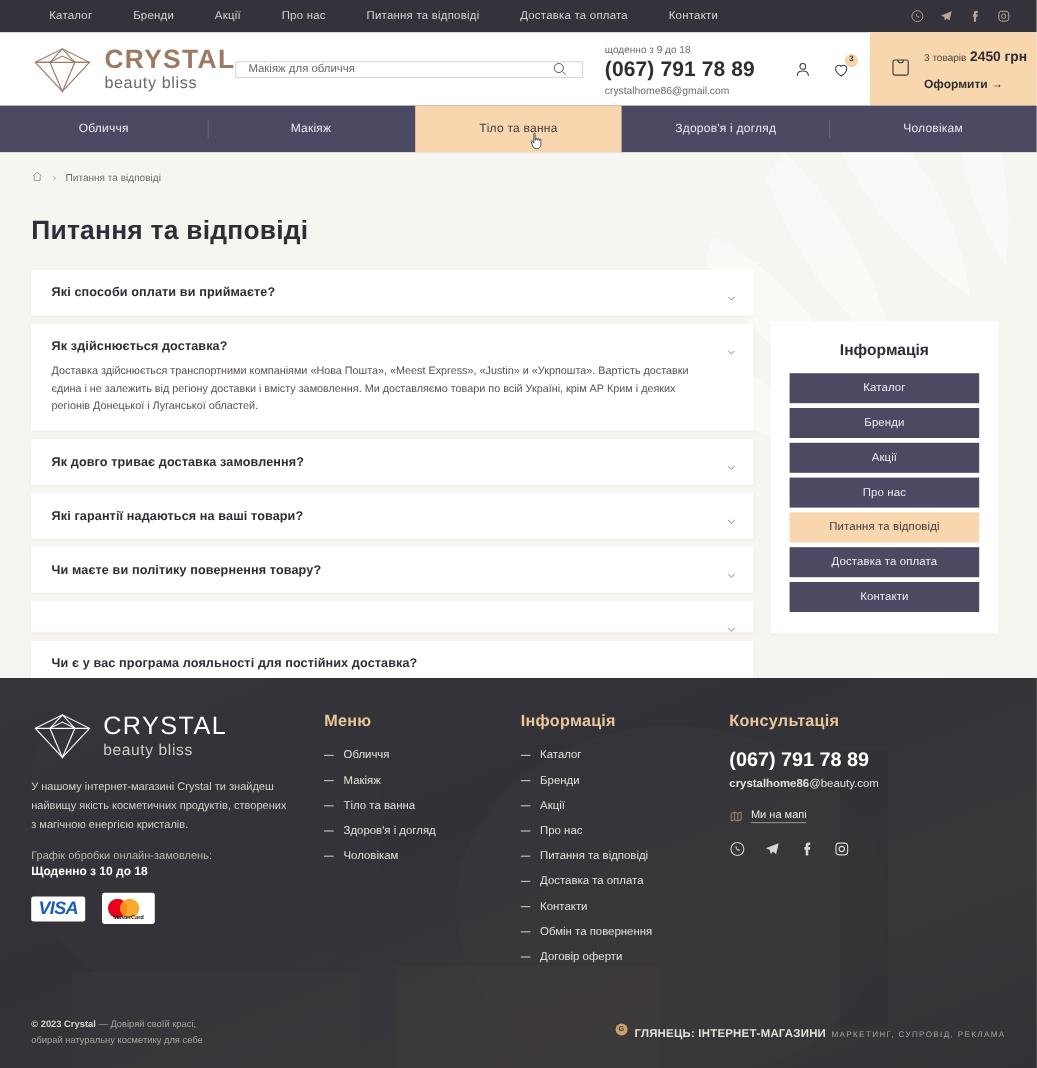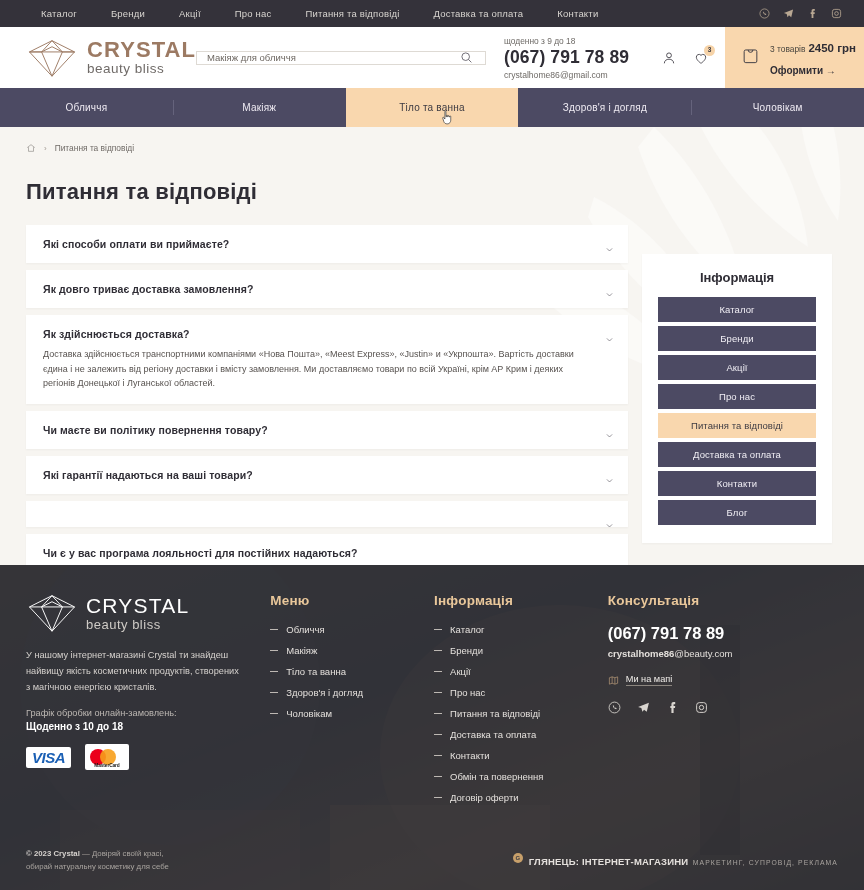--- a/index.html
+++ b/index.html
@@ -388,85 +388,84 @@
         <div class="faq-item">
           <div class="faq-q">Які способи оплати ви приймаєте?</div>
           <span class="faq-chev">
             <svg viewBox="0 0 24 24">
                 <path d="M5 9l7 7 7-7"></path>
               </svg>
           </span>
         </div>
 
         <div class="faq-item">
-          <div class="faq-q">Як довго триває доставка замовлення?</div>
-          <span class="faq-chev">
-            <svg viewBox="0 0 24 24">
-                <path d="M5 9l7 7 7-7"></path>
-              </svg>
-          </span>
-        </div>
-
-        <div class="faq-item">
           <div class="faq-q">Як здійснюється доставка?</div>
           <div class="faq-a">Доставка здійснюється транспортними компаніями «Нова Пошта», «Meest Express», «Justin» и «Укрпошта». Вартість доставки єдина і не залежить від регіону доставки і вмісту замовлення. Ми доставляємо товари по всій Україні, крім АР Крим і деяких регіонів Донецької і Луганської областей.</div>
           <span class="faq-chev">
             <svg viewBox="0 0 24 24">
                 <path d="M5 9l7 7 7-7"></path>
               </svg>
           </span>
         </div>
 
         <div class="faq-item">
-          <div class="faq-q">Чи маєте ви політику повернення товару?</div>
+          <div class="faq-q">Як довго триває доставка замовлення?</div>
           <span class="faq-chev">
             <svg viewBox="0 0 24 24">
                 <path d="M5 9l7 7 7-7"></path>
               </svg>
           </span>
         </div>
 
         <div class="faq-item">
           <div class="faq-q">Які гарантії надаються на ваші товари?</div>
           <span class="faq-chev">
             <svg viewBox="0 0 24 24">
                 <path d="M5 9l7 7 7-7"></path>
               </svg>
           </span>
         </div>
 
         <div class="faq-item">
+          <div class="faq-q">Чи маєте ви політику повернення товару?</div>
           <span class="faq-chev">
             <svg viewBox="0 0 24 24">
                 <path d="M5 9l7 7 7-7"></path>
               </svg>
           </span>
         </div>
 
         <div class="faq-item">
-          <div class="faq-q">Чи є у вас програма лояльності для постійних надаються?</div>
+          <span class="faq-chev">
+            <svg viewBox="0 0 24 24">
+                <path d="M5 9l7 7 7-7"></path>
+              </svg>
+          </span>
+        </div>
+
+        <div class="faq-item">
+          <div class="faq-q">Чи є у вас програма лояльності для постійних доставка?</div>
           <span class="faq-chev">
             
           </span>
         </div>
 
       </section>
 
       <aside class="side-col">
         <div class="side-card">
           <div class="side-title">Інформація</div>
           <div class="side-list">
             <a class="side-btn">Каталог</a>
             <a class="side-btn">Бренди</a>
             <a class="side-btn">Акції</a>
             <a class="side-btn">Про нас</a>
             <a class="side-btn active">Питання та відповіді</a>
             <a class="side-btn">Доставка та оплата</a>
             <a class="side-btn">Контакти</a>
-            <a class="side-btn">Блог</a>
           </div>
         </div>
       </aside>
 
     </div>
   </main>
 
   <footer class="footer">
     <svg class="footer-photo" viewBox="0 0 864 332" preserveAspectRatio="none">
       <defs>

